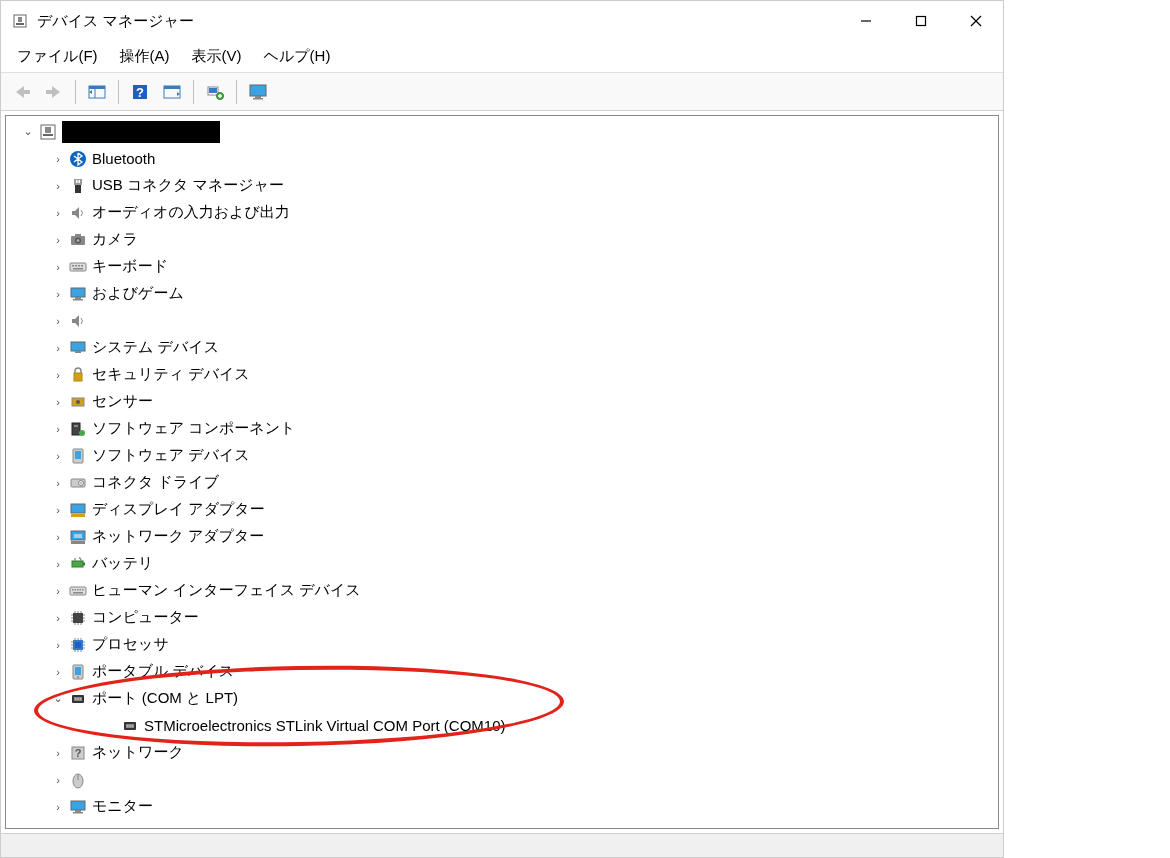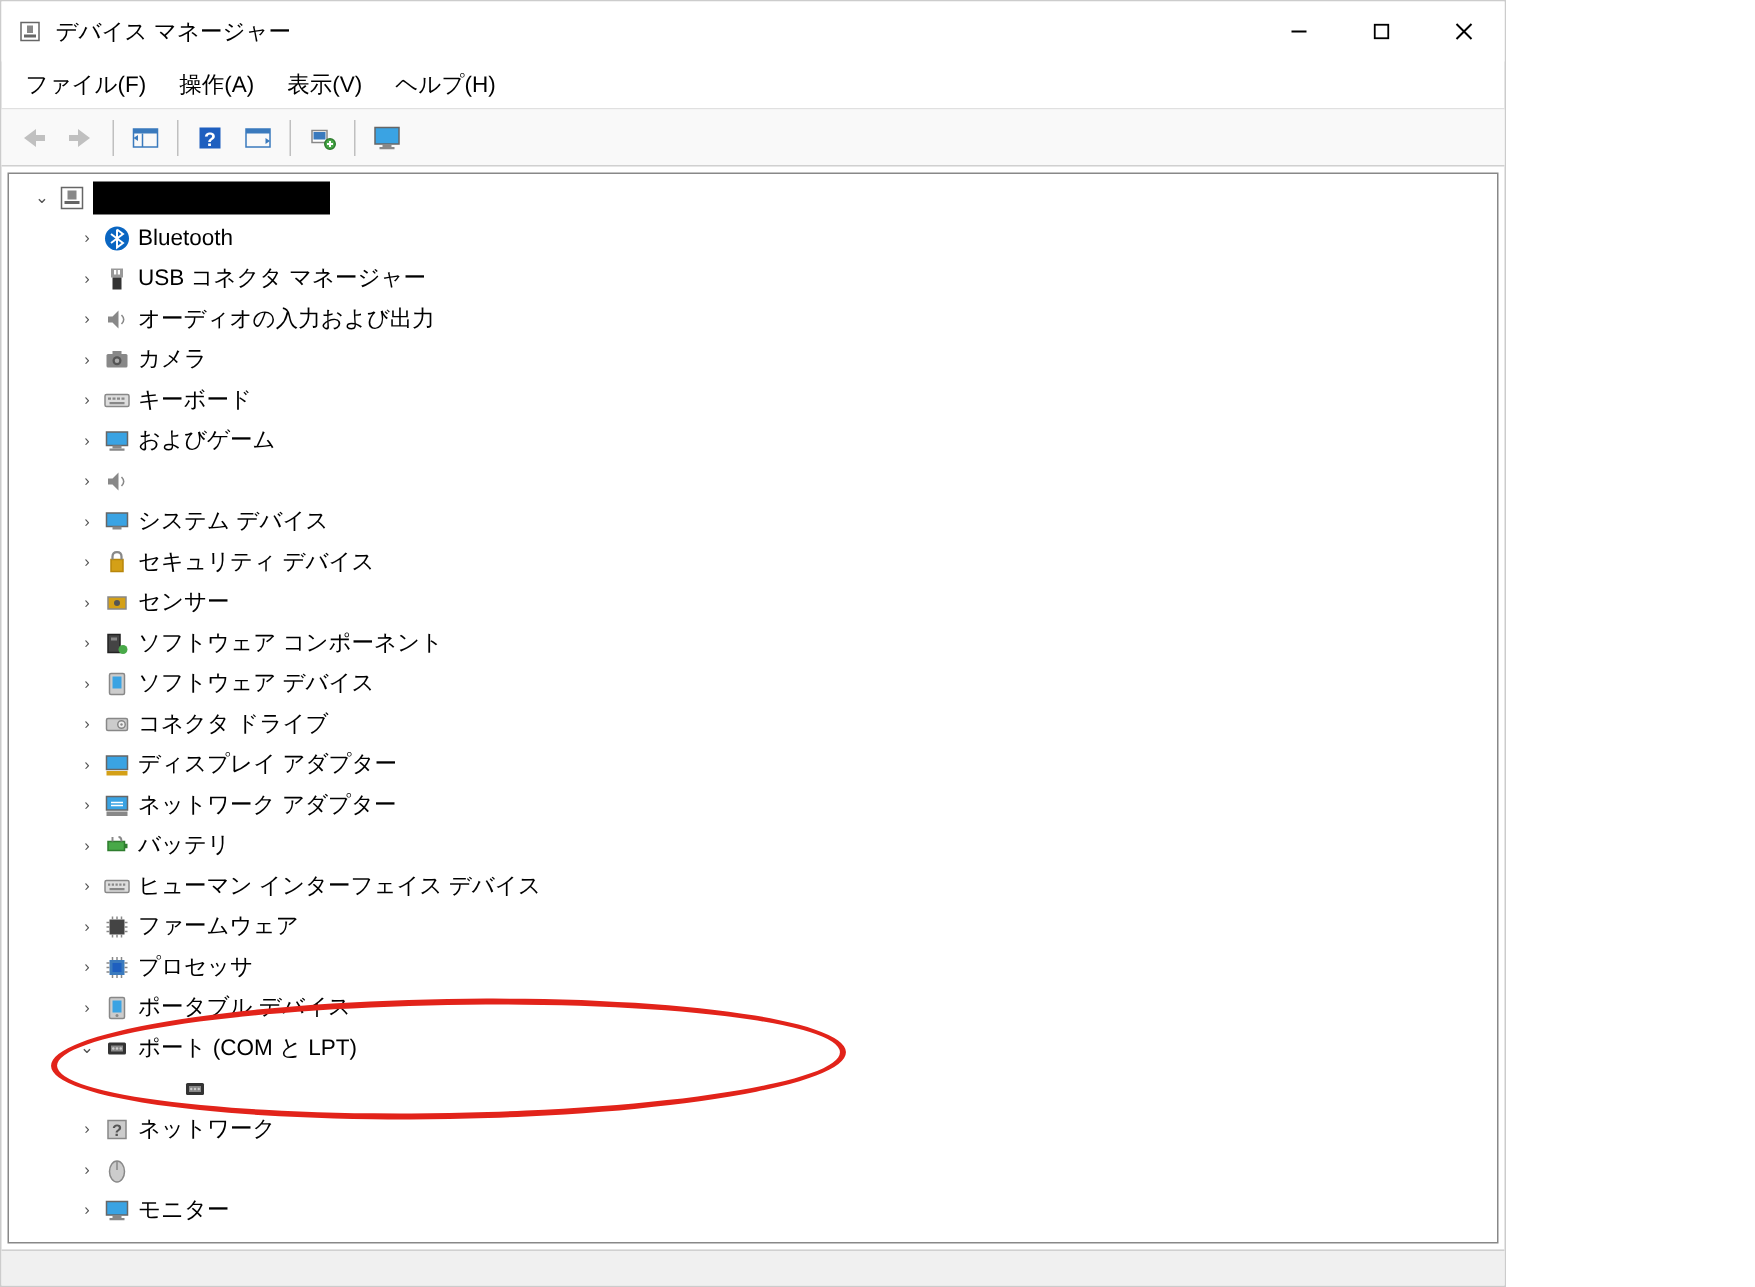--- a/index.html
+++ b/index.html
@@ -470,21 +470,21 @@
       </div>
 
       <div class="tree-row indent-2">
         <span class="twisty">›</span>
         <span class="node-icon">
           <svg width="18" height="18" viewBox="0 0 18 18">
               <rect x="4" y="4" width="10" height="10" fill="#444"></rect>
               <path d="M4 6 L2 6 M4 9 L2 9 M4 12 L2 12 M14 6 L16 6 M14 9 L16 9 M14 12 L16 12 M6 4 L6 2 M9 4 L9 2 M12 4 L12 2 M6 14 L6 16 M9 14 L9 16 M12 14 L12 16" stroke="#888"></path>
             </svg>
         </span>
-        <span class="node-label">ファームウェア</span>
+        <span class="node-label">コンピューター</span>
       </div>
 
       <div class="tree-row indent-2">
         <span class="twisty">›</span>
         <span class="node-icon">
           <svg width="18" height="18" viewBox="0 0 18 18">
               <rect x="4" y="4" width="10" height="10" fill="#3a7abd"></rect>
               <rect x="6" y="6" width="6" height="6" fill="#1e5fbf"></rect>
               <path d="M4 6 L2 6 M4 9 L2 9 M4 12 L2 12 M14 6 L16 6 M14 9 L16 9 M14 12 L16 12 M6 4 L6 2 M9 4 L9 2 M12 4 L12 2 M6 14 L6 16 M9 14 L9 16 M12 14 L12 16" stroke="#888"></path>
             </svg>
@@ -522,20 +522,21 @@
         <span class="twisty empty">›</span>
         <span class="node-icon">
           <svg width="18" height="18" viewBox="0 0 18 18">
               <rect x="3" y="5" width="12" height="8" rx="1" fill="#333"></rect>
               <rect x="5" y="7" width="8" height="4" fill="#888"></rect>
               <circle cx="6.5" cy="9" r="0.8" fill="#ccc"></circle>
               <circle cx="9" cy="9" r="0.8" fill="#ccc"></circle>
               <circle cx="11.5" cy="9" r="0.8" fill="#ccc"></circle>
             </svg>
         </span>
+        <span class="node-label">STMicroelectronics STLink Virtual COM Port (COM10)</span>
       </div>
 
       <div class="tree-row indent-2">
         <span class="twisty">›</span>
         <span class="node-icon">
           <svg width="18" height="18" viewBox="0 0 18 18">
               <rect x="3" y="3" width="12" height="12" fill="#ccc" stroke="#888"></rect>
               <text x="9" y="13" text-anchor="middle" fill="#555" font-size="11" font-weight="bold">?</text>
             </svg>
         </span>

